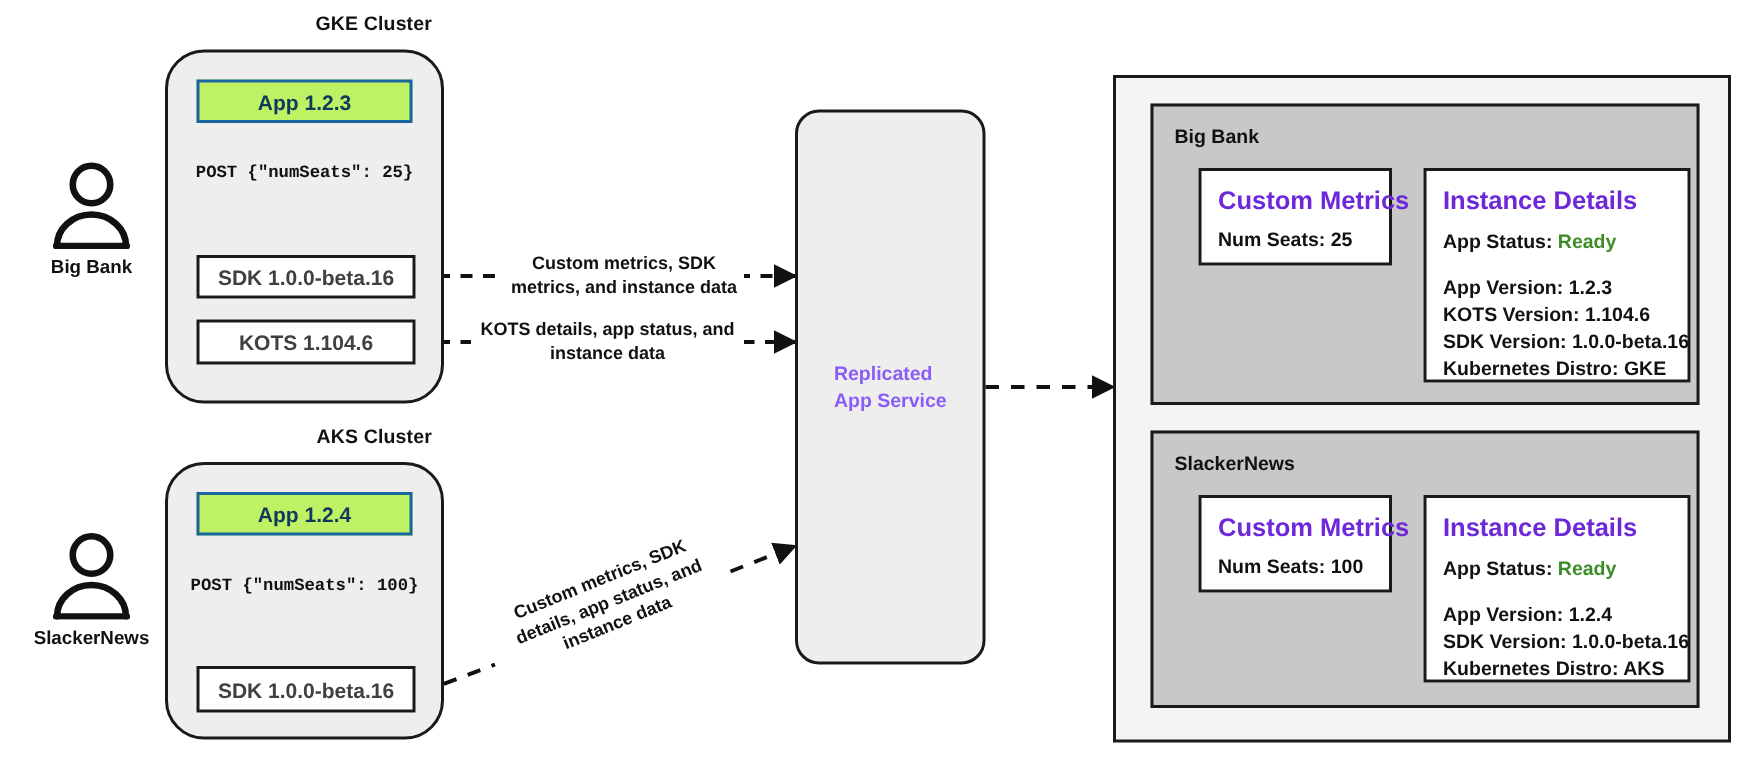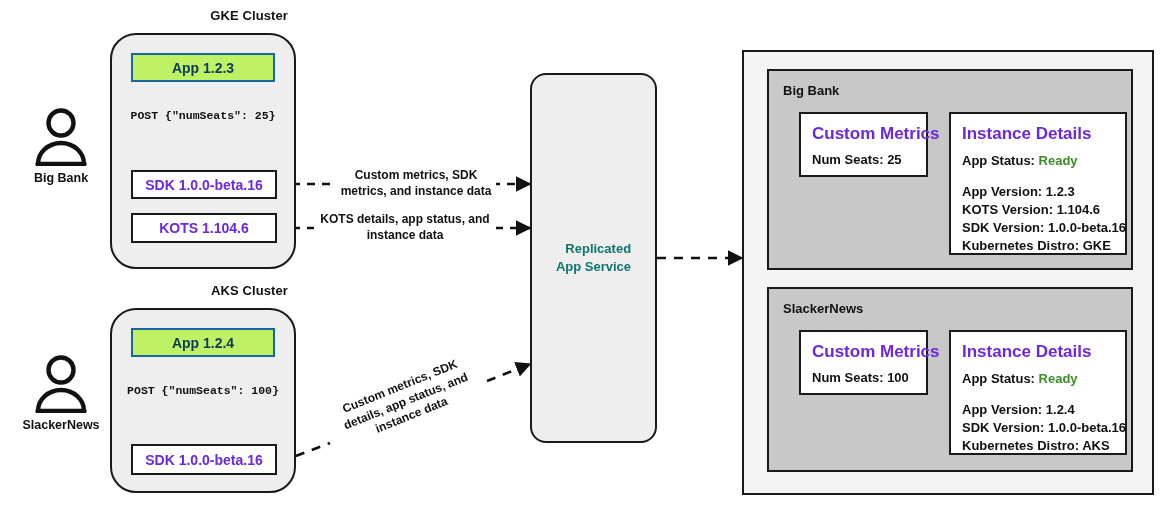--- a/index.html
+++ b/index.html
@@ -53,21 +53,21 @@
   
   .node-box {
     box-sizing: border-box;
     border: 2px solid #1a1a1a;
     background: #ffffff;
     display: flex;
     align-items: center;
     justify-content: center;
     font-size: 14px;
     font-weight: bold;
-    color: #6d28d9;
+    color: #404040;
     white-space: nowrap;
   }
   .node-box.app {
     background: #bef264;
     border: 2px solid #19659f;
     color: #10395c;
   }
   .post-label {
     font-family: "Liberation Mono", monospace;
     font-size: 11.5px;
@@ -83,22 +83,22 @@
     border: 2.5px solid #1a1a1a;
     border-radius: 16px;
     box-sizing: border-box;
     display: flex;
     align-items: center;
     justify-content: center;
   }
   .service-label {
     font-size: 13px;
     font-weight: bold;
-    color: #0f766e;
-    text-align: right;
+    color: #8b5cf6;
+    text-align: left;
     line-height: 1.35;
   }
 
   
   .platform {
     box-sizing: border-box;
     background: #f4f4f4;
     border: 2.5px solid #1a1a1a;
   }
   .tenant {

